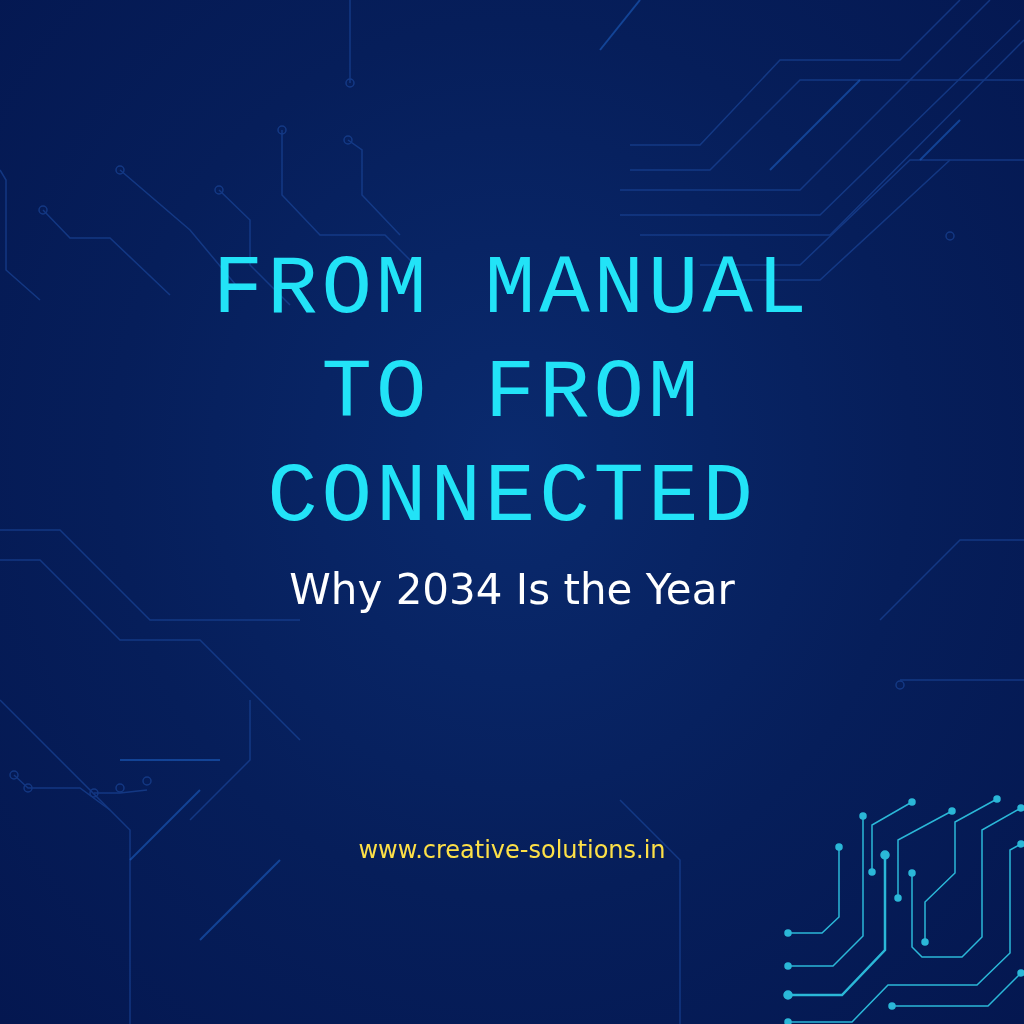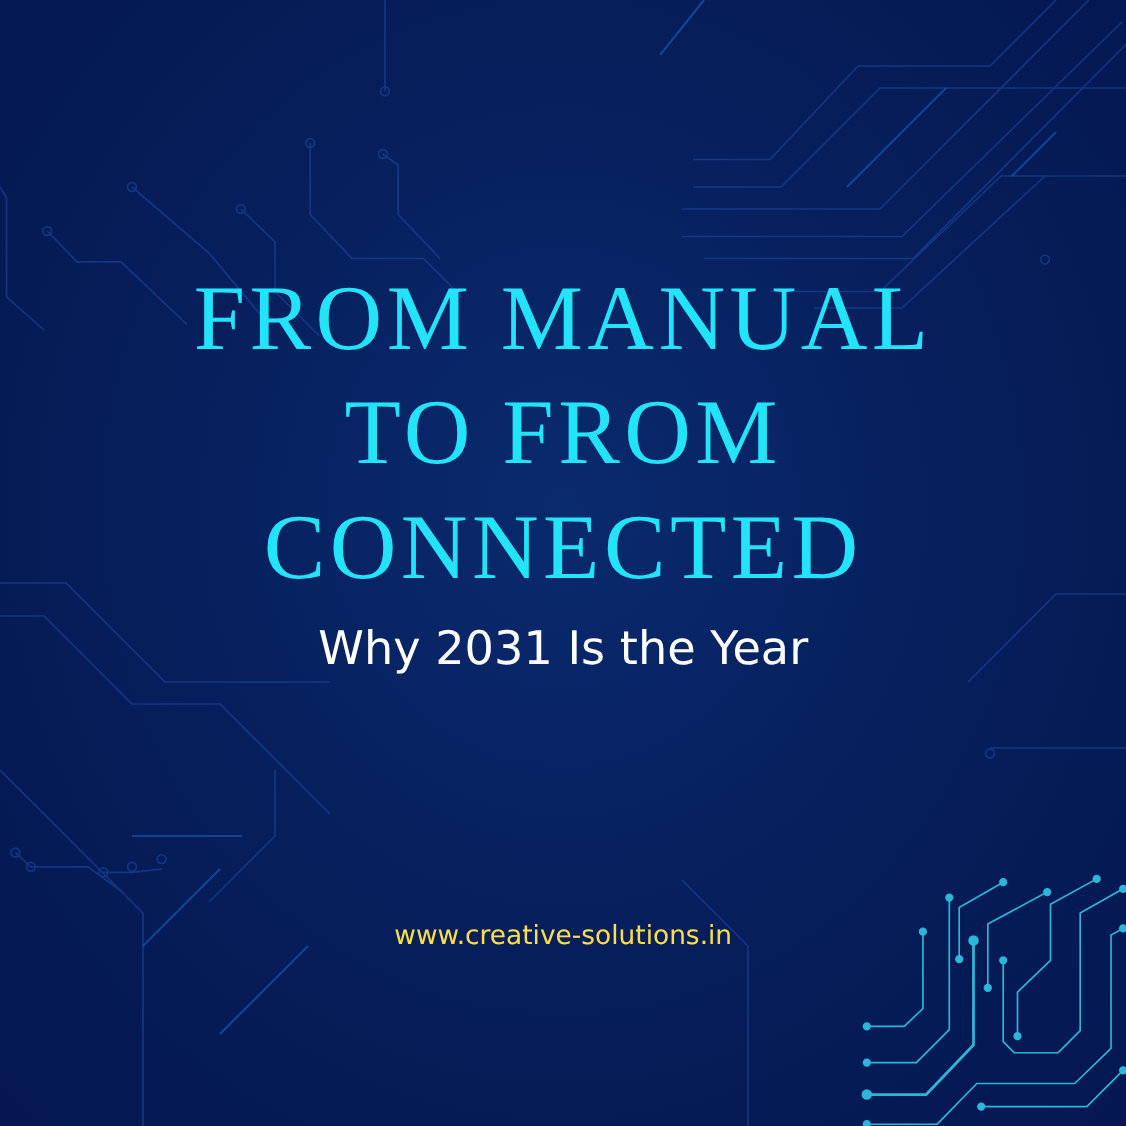--- a/index.html
+++ b/index.html
@@ -12,21 +12,21 @@
     .bg {
       position: absolute; inset: 0;
       background:
         radial-gradient(ellipse at 50% 45%, #0a2a6e 0%, #061e5a 55%, #041750 100%);
     }
     svg.circuit { position: absolute; inset: 0; }
     .title {
       position: absolute; left: 0; right: 0; top: 238px;
       text-align: center;
       color: #22e3f7;
-      font-family: Liberation Serif, serif;
+      font-family: Liberation Mono, monospace;
       font-size: 84px; font-weight: normal;
       line-height: 104px;
       letter-spacing: 4px;
       transform: scaleX(1.0);
     }
     .title div { display: block; }
     .subtitle {
       position: absolute; left: 0; right: 0; top: 562px;
       text-align: center; color: #ffffff;
       font-family: "DejaVu Sans", sans-serif;
@@ -123,16 +123,16 @@
   </g>
 </svg>
 
 <div class="title">
   <div>FROM MANUAL</div>
   <div>TO FROM</div>
   <div>CONNECTED</div>
 </div>
 
 <div class="subtitle">
-  <div>Why 2031 Is the Year</div>
+  <div>Why 2034 Is the Year</div>
 </div>
 
 <div class="url">www.creative-solutions.in</div>
 
 </body></html>

